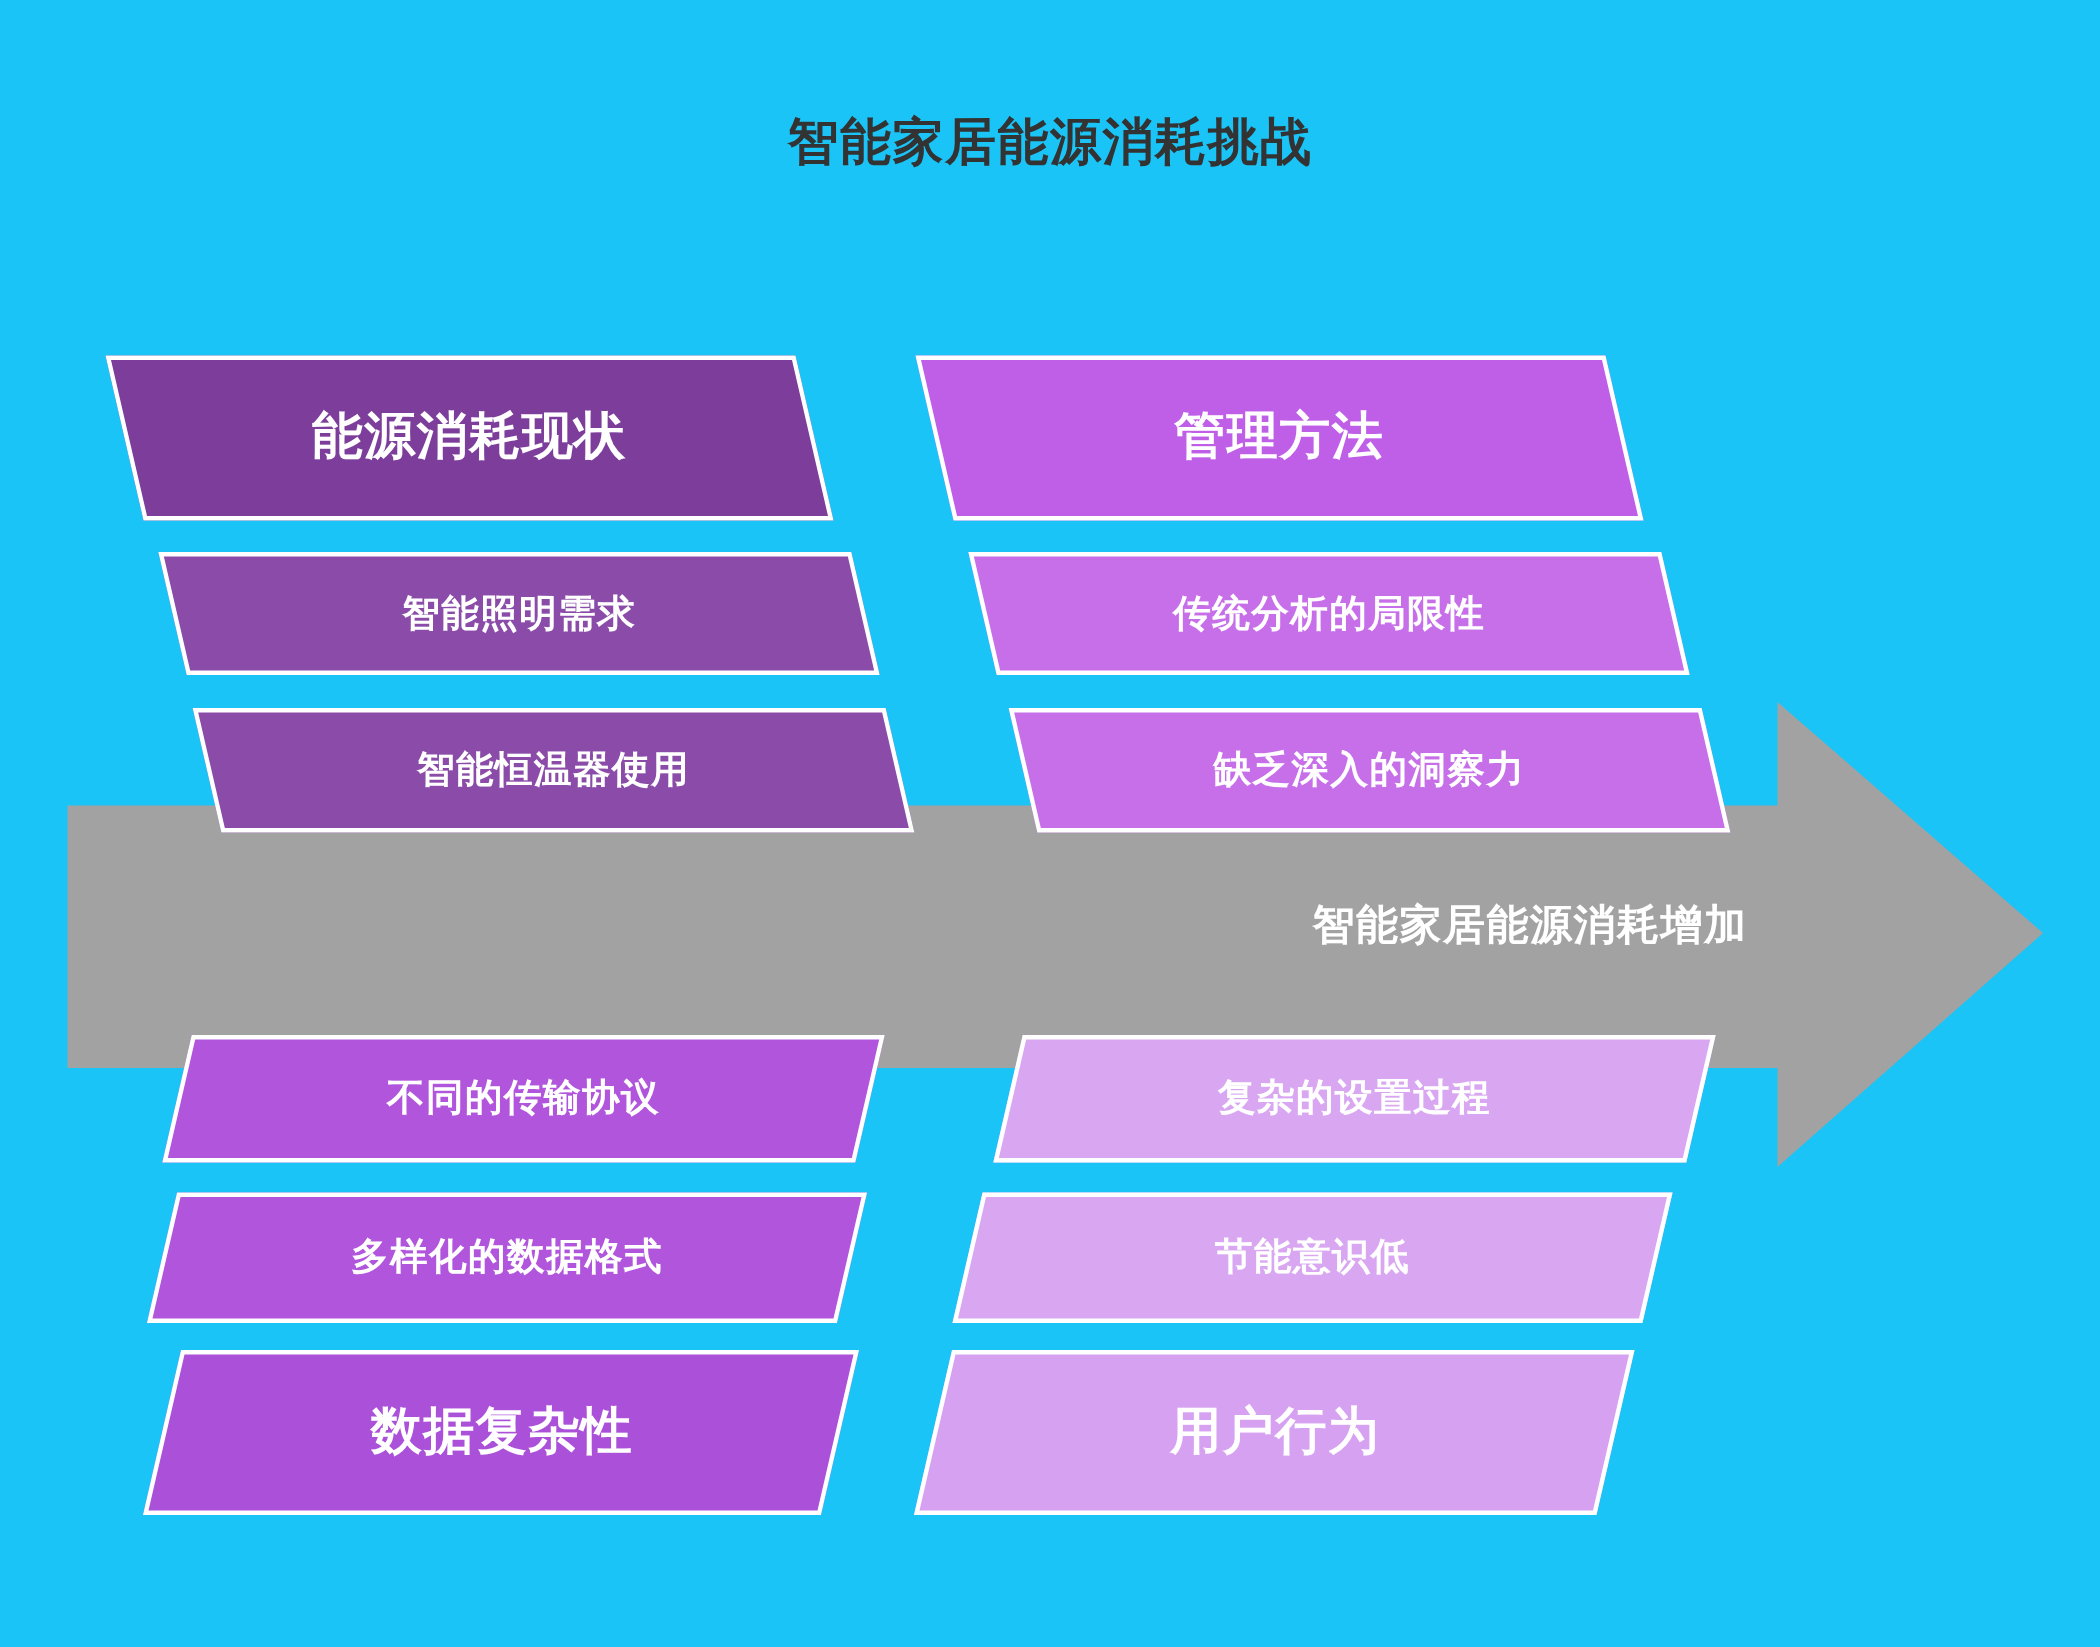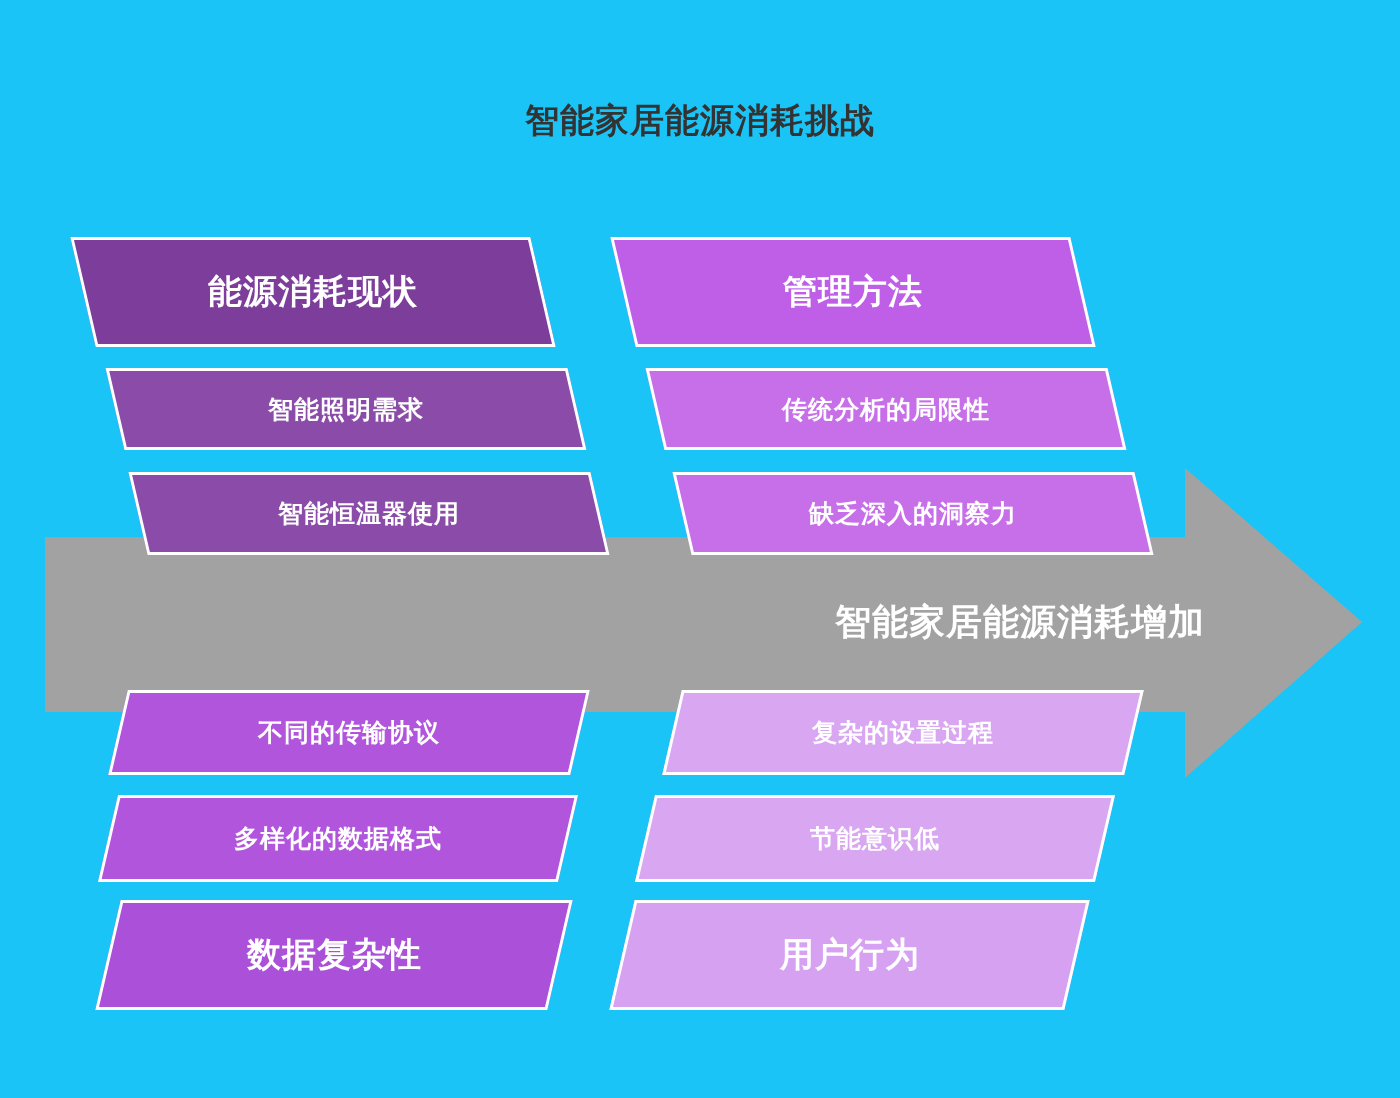--- a/index.html
+++ b/index.html
@@ -10,21 +10,21 @@
   }
   .canvas {
     position: relative;
     width: 1400px;
     height: 1098px;
     overflow: hidden;
     background: #1BC4F7;
   }
   .title {
     position: absolute;
-    top: 98px;
+    top: 72px;
     left: 0;
     width: 100%;
     text-align: center;
     font-size: 34px;
     font-weight: 700;
     color: #333333;
     letter-spacing: 1px;
   }
   .arrow-svg {
     position: absolute;
@@ -32,21 +32,21 @@
     top: 0;
     width: 1400px;
     height: 1098px;
   }
   .arrow-label {
     position: absolute;
     left: 780px;
     top: 598px;
     width: 480px;
     text-align: center;
-    font-size: 36px;
+    font-size: 28px;
     font-weight: 700;
     color: #FFFFFF;
     letter-spacing: 1px;
   }
   .box {
     position: absolute;
     display: flex;
     align-items: center;
     justify-content: center;
     border: 3px solid #FFFFFF;

